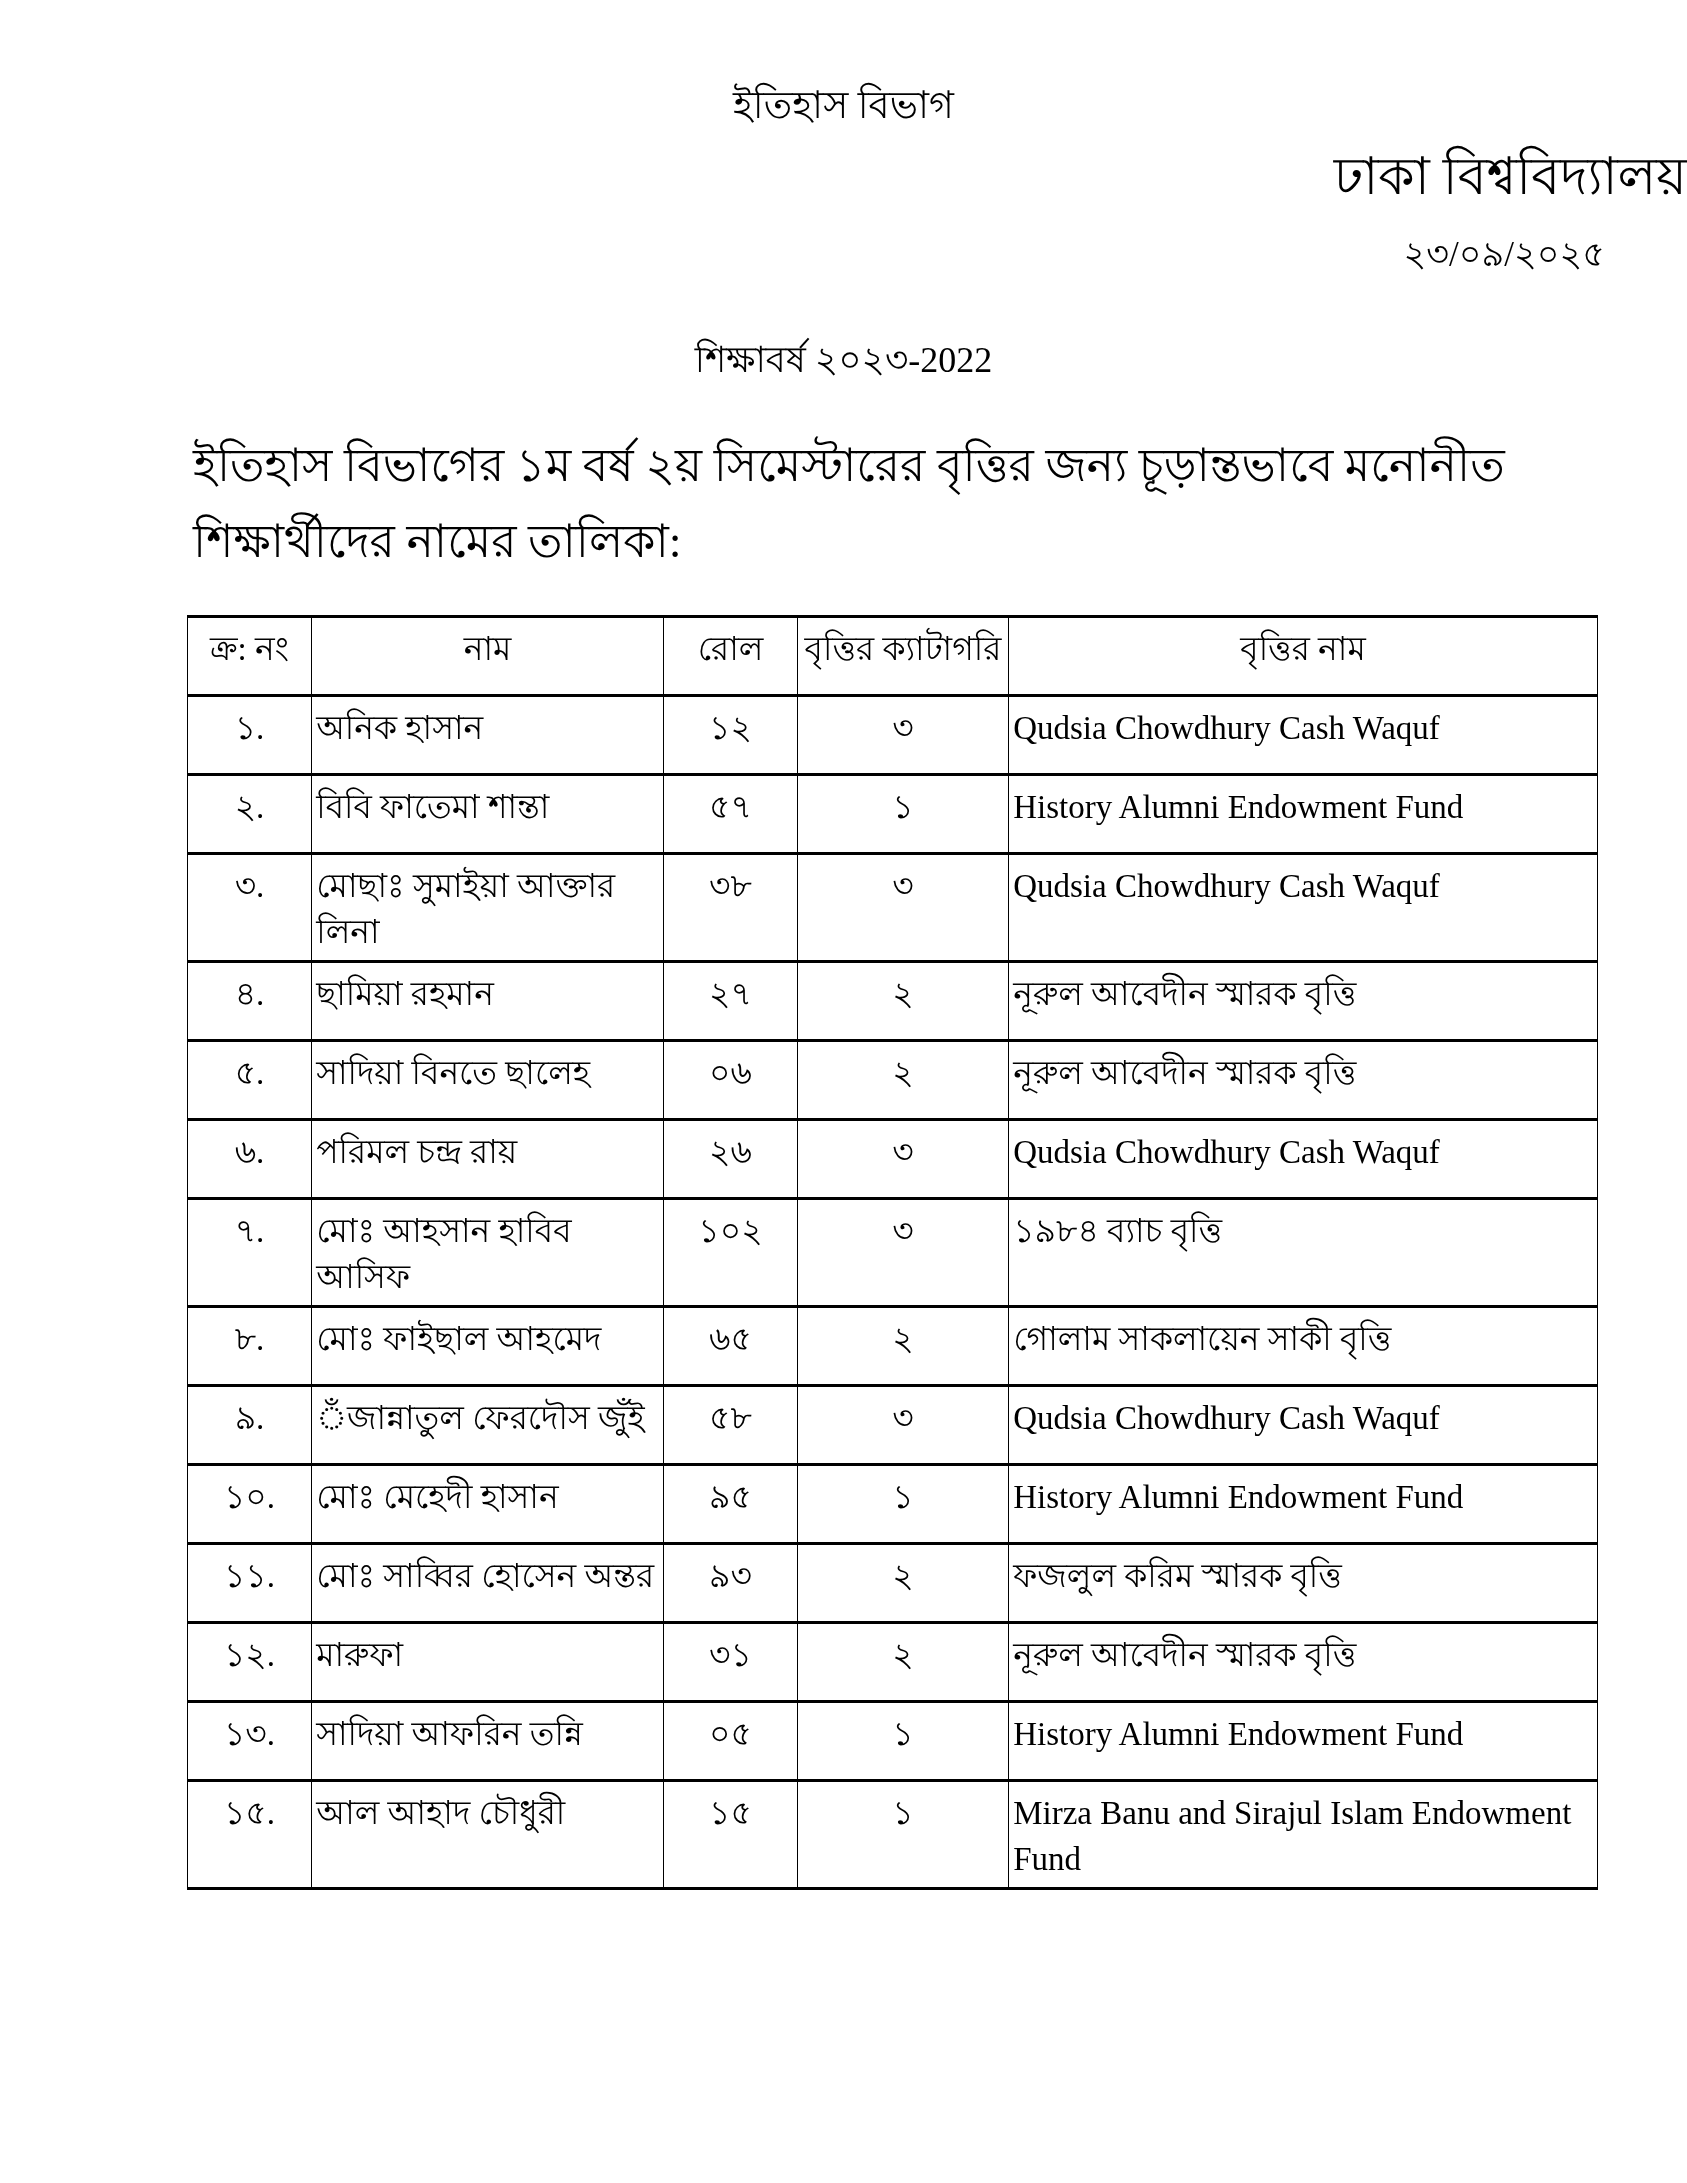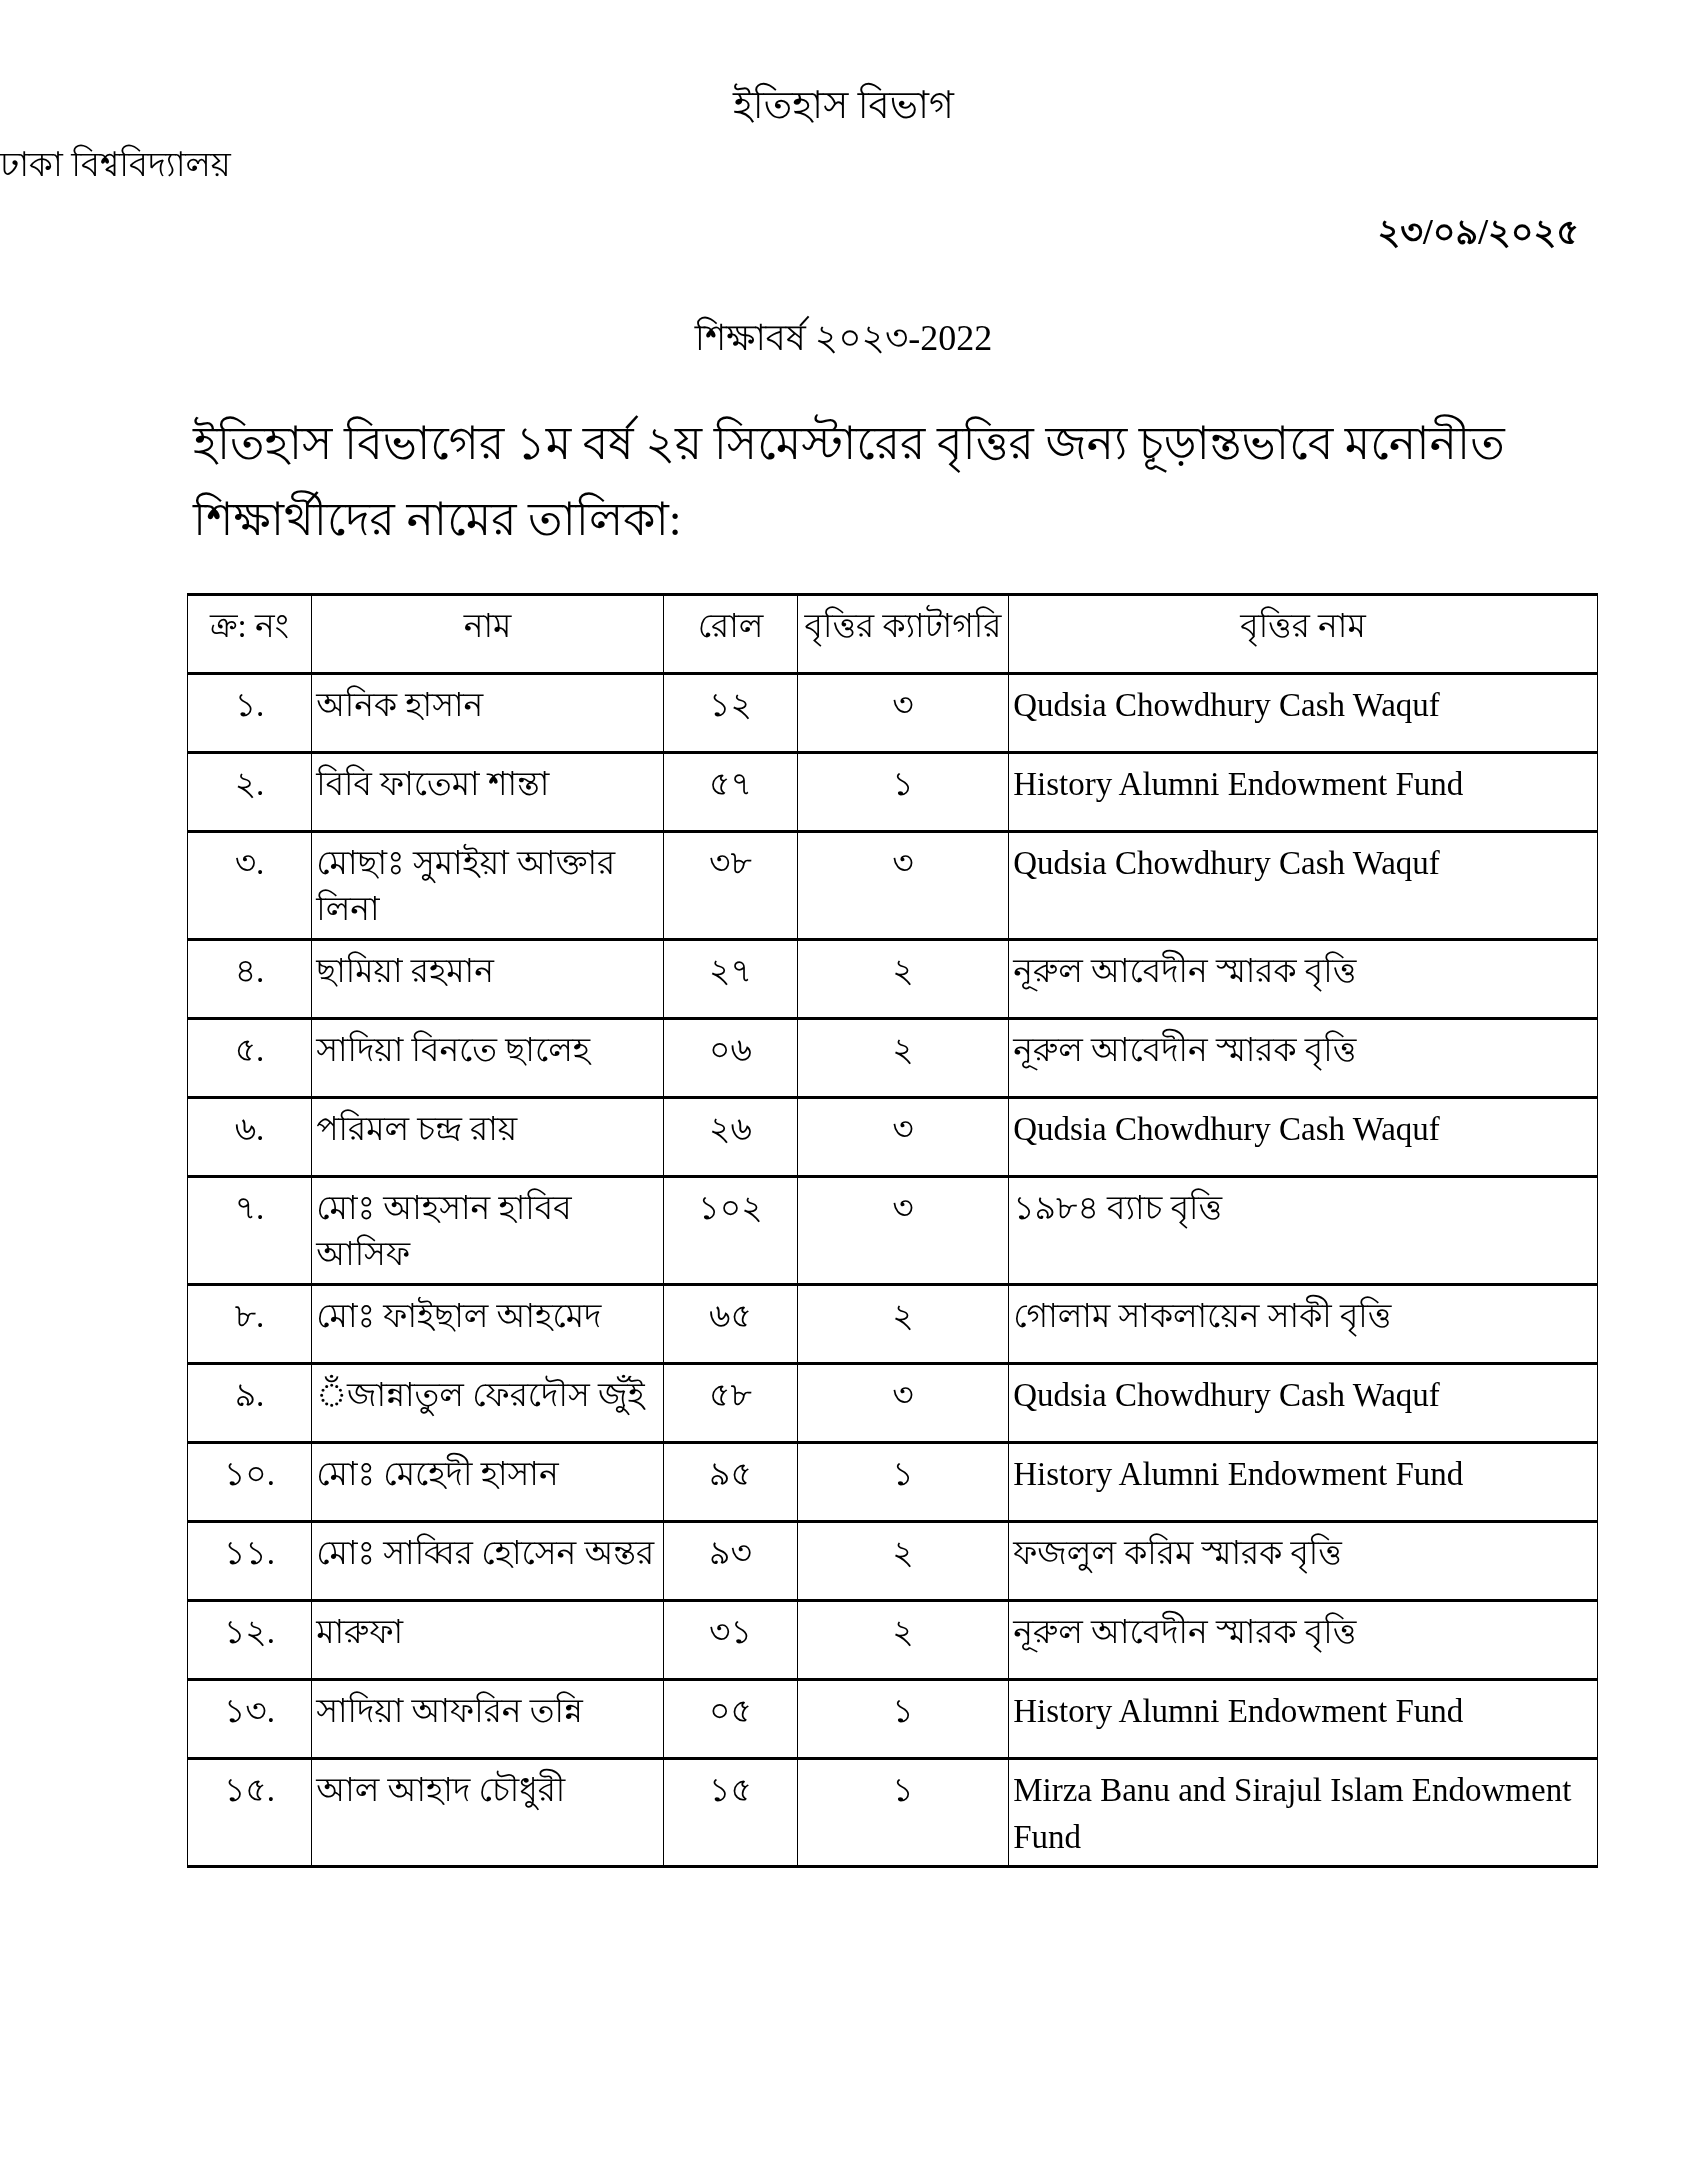--- a/index.html
+++ b/index.html
@@ -16,31 +16,30 @@
     background: #ffffff;
     overflow: hidden;
   }
   .title-line1 {
     padding-top: 82px;
     text-align: center;
     font-size: 38px;
     line-height: 1.25;
   }
   .title-line2 {
-    text-align: left;
-    font-size: 34px;
+    text-align: right;
+    font-size: 52px;
     line-height: 1.25;
     margin-top: 14.8px;
   }
   .date-line {
     text-align: right;
-    padding-right: 108px;
+    padding-right: 82px;
     font-size: 35px;
     margin-top: 18px;
-    font-weight: bold;
   }
   .academic-year {
     text-align: center;
     font-size: 36px;
     margin-top: 46px;
   }
   .description {
     margin-left: 193px;
     margin-right: 95px;
     font-size: 46px;

